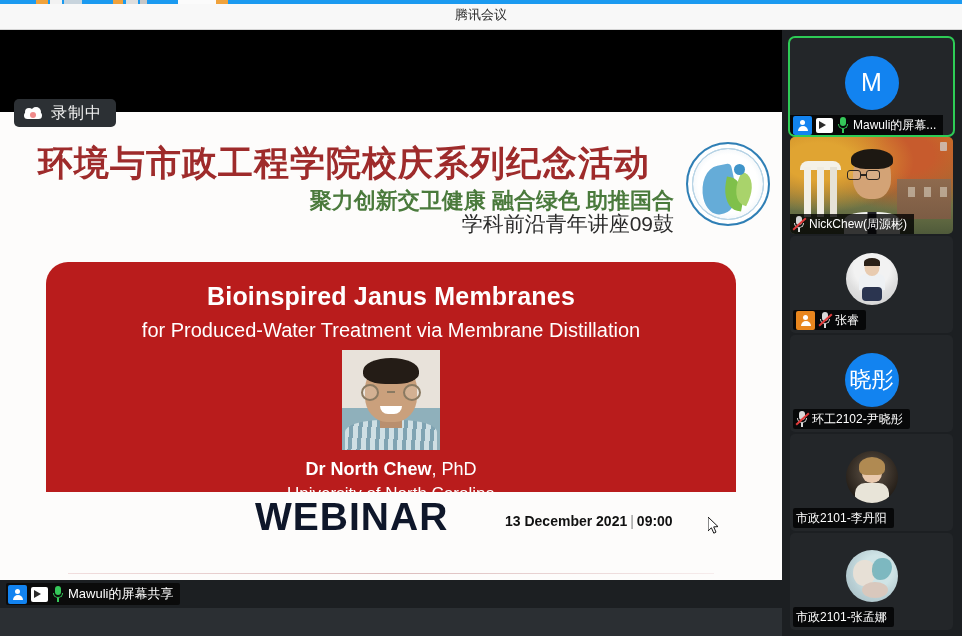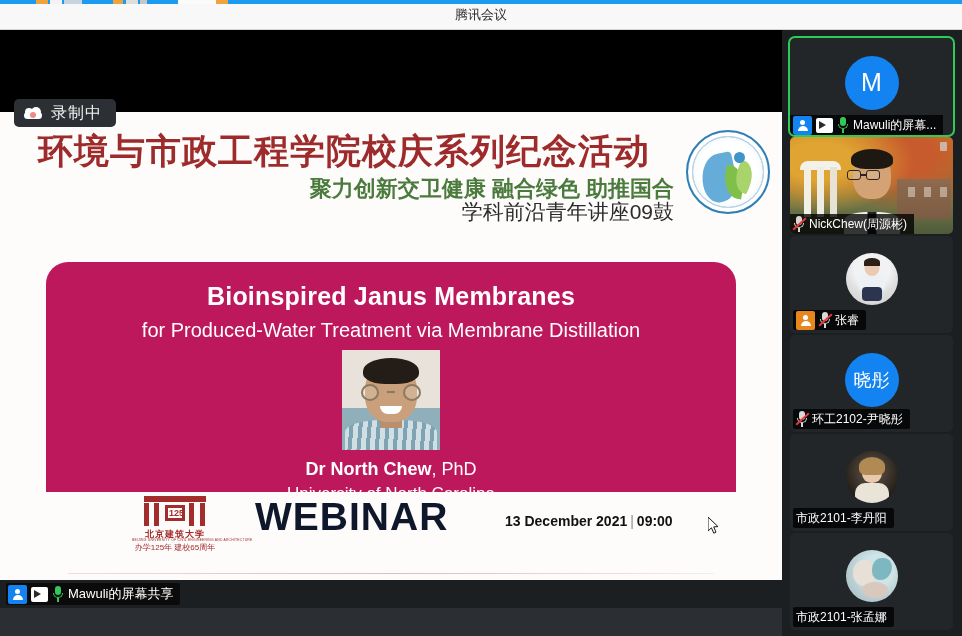--- a/index.html
+++ b/index.html
@@ -70,21 +70,21 @@
 
   
   .slide {
     position: absolute; left: 0; top: 82px;
     width: 782px; height: 472px;
     background: #fdfcfb;
     overflow: hidden;
   }
 
   
-  .slide-head { position: absolute; left: 0; top: 0; width: 782px; height: 114px; }
+  .slide-head { position: absolute; left: 0; top: 12px; width: 782px; height: 114px; }
   .slide-title-cn {
     position: absolute; left: 38px; top: 16px;
     font-size: 35px; font-weight: 700; color: #9e2b2b;
     letter-spacing: 1px; white-space: nowrap;
   }
   .slide-sub-green {
     position: absolute; right: 108px; top: 62px;
     font-size: 22px; font-weight: 700; color: #4a7a3c; white-space: nowrap;
   }
   .slide-sub-dark {
@@ -120,21 +120,21 @@
   }
   .emblem .dot {
     position:absolute; left:46px; top:20px; width:11px; height:11px;
     background:#3f94c9; border-radius:50%;
   }
 
   
   .blue-panel {
     position: absolute; left: 46px; top: 150px;
     width: 690px; height: 335px;
-    background: #be185d; border-radius: 22px;
+    background: #b91c1c; border-radius: 22px;
     color: #fff; text-align: center;
   }
   .panel-title {
     position: absolute; left: 0; top: 20px; width: 100%;
     font-size: 25px; font-weight: 700; letter-spacing: .2px;
   }
   .panel-subtitle {
     position: absolute; left: 0; top: 57px; width: 100%;
     font-size: 20px; font-weight: 400;
   }
@@ -246,21 +246,21 @@
   .tile.active { box-shadow: 0 0 0 2px #2ecc56; }
   .tile-media { position:absolute; inset:0; }
 
   .av-circle {
     position:absolute; left:50%; top:46%; transform:translate(-50%,-50%);
     width: 54px; height: 54px; border-radius: 50%;
     background: #1283f0;
     display:flex; align-items:center; justify-content:center;
     color:#fff; font-size: 25px; font-weight: 400;
   }
-  .av-circle.cjk { font-size: 18px; }
+  .av-circle.cjk { font-size: 22px; }
 
   .av-photo {
     position:absolute; left:50%; top:44%; transform:translate(-50%,-50%);
     width: 52px; height: 52px; border-radius: 50%;
     overflow:hidden; background:#d9d9d9;
   }
   .ph-kid { background: radial-gradient(circle at 50% 30%, #f2f2f2 0 40%, #dfdfdf 60%, #cfcfcf 100%); }
   .ph-kid .k-head { position:absolute; left:50%; top:7px; transform:translateX(-50%); width:15px; height:16px; background:#e8cbb0; border-radius:50%; }
   .ph-kid .k-hair { position:absolute; left:50%; top:5px; transform:translateX(-50%); width:16px; height:8px; background:#2b2118; border-radius:50% 50% 0 0; }
   .ph-kid .k-shirt{ position:absolute; left:50%; top:21px; transform:translateX(-50%); width:26px; height:16px; background:#eef1f4; border-radius:6px 6px 0 0; }
@@ -443,34 +443,20 @@
         <div class="speaker-org">University of North Carolina</div>
       </div>
 
       <svg class="cursor" viewBox="0 0 12 18">
         <polygon points="0,0 0,14 3.4,10.8 5.8,16.2 8,15.1 5.7,9.9 10,9.6" fill="#ffffff" stroke="#1a1a1a" stroke-width="1"></polygon>
       </svg>
 
       <div class="slide-foot">
         <div class="foot-rule"></div>
 
-        <div class="uni-logo">
-          <span class="uni-gate">
-            <span class="uni-roof"></span>
-            <span class="uni-col" style="left:0"></span>
-            <span class="uni-col" style="left:10px"></span>
-            <span class="uni-col" style="left:45px"></span>
-            <span class="uni-col" style="left:56px"></span>
-            <span class="uni-box"></span>
-            <span class="uni-box-in">125</span>
-          </span>
-          <span class="uni-cn">北京建筑大学</span>
-          <span class="uni-en">BEIJING UNIVERSITY OF CIVIL ENGINEERING AND ARCHITECTURE</span>
-          <span class="uni-cn2">办学125年 建校65周年</span>
-        </div>
 
         <div class="webinar-word">WEBINAR</div>
         <div class="webinar-when">
           <span>13 December 2021</span><span class="sep">|</span><span>09:00</span>
         </div>
       </div>
     </div>
 
     <div class="letterbox"></div>
 

